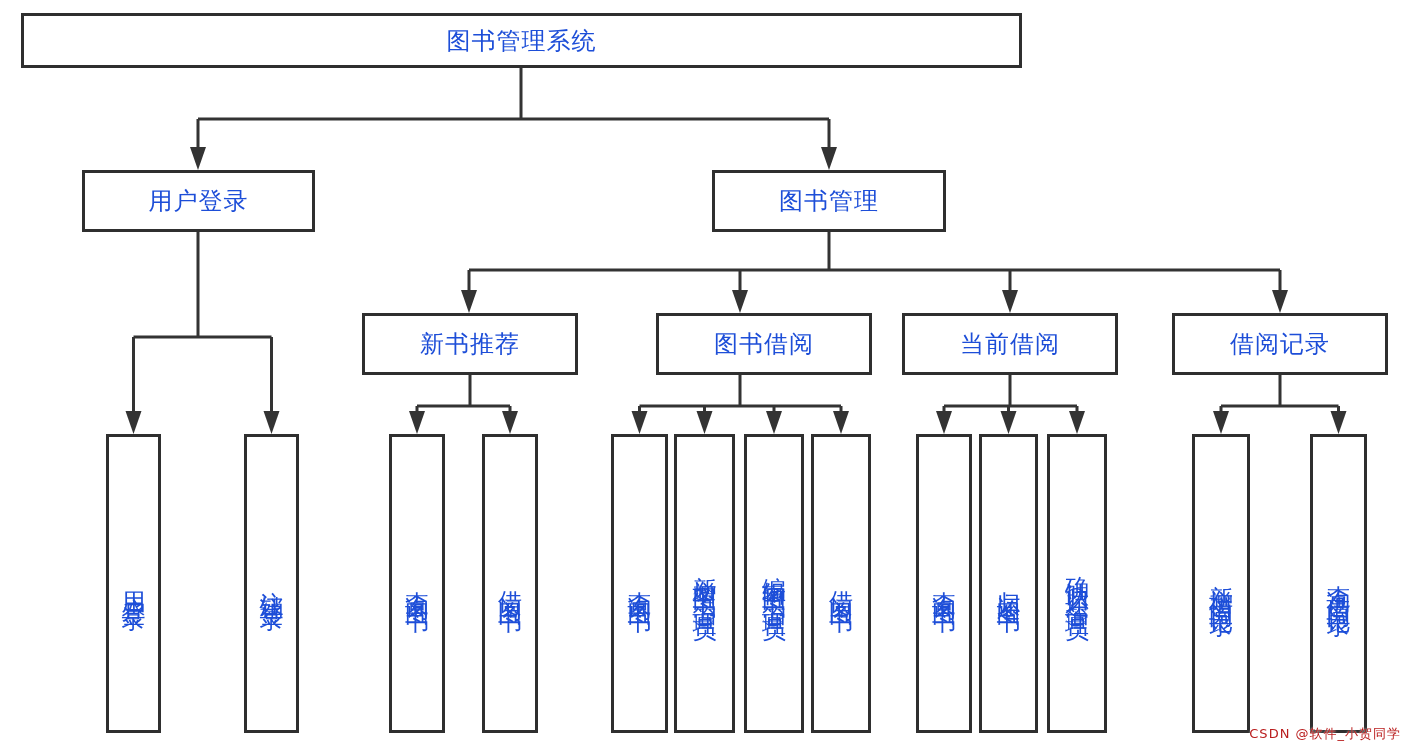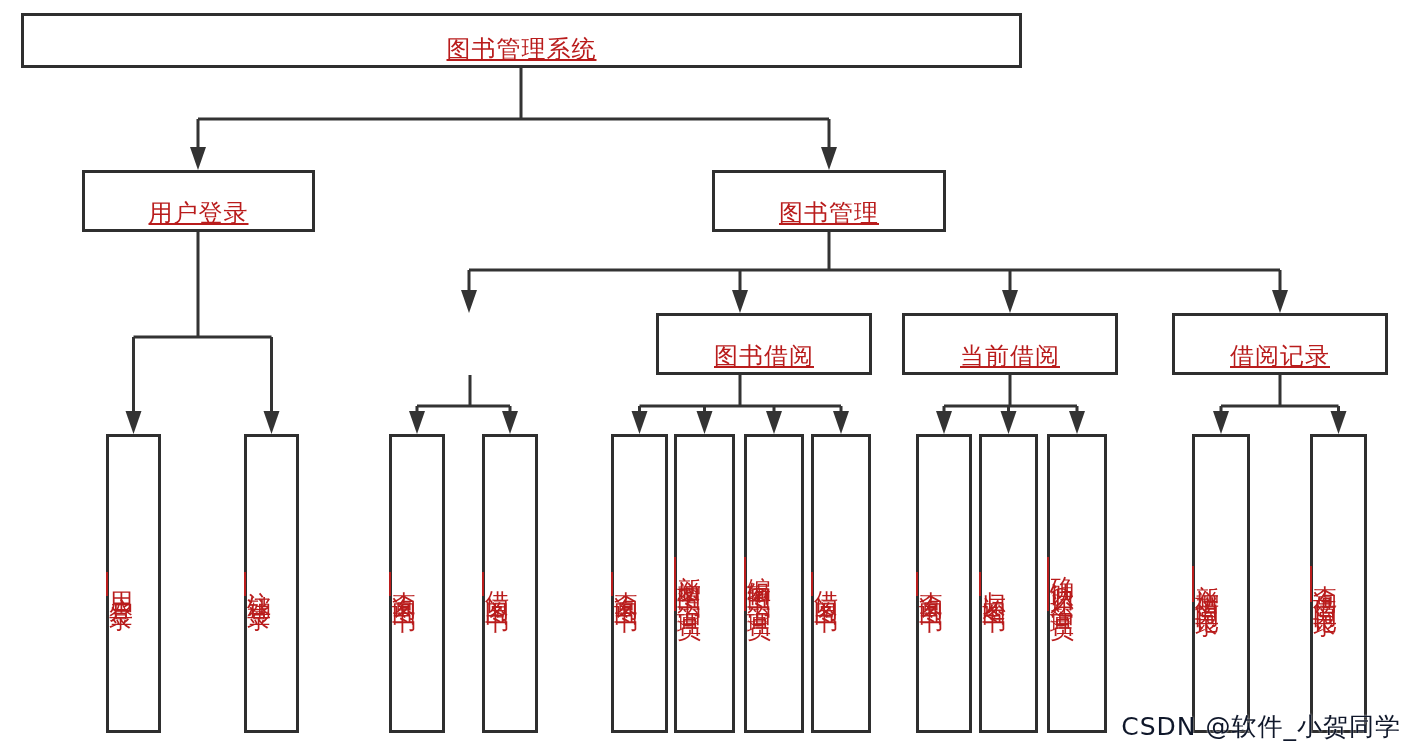--- a/index.html
+++ b/index.html
@@ -19,45 +19,44 @@
     position: absolute;
     left: 0;
     top: 0;
     z-index: 0;
   }
   .node {
     position: absolute;
     box-sizing: border-box;
     border: 3px solid #2f2f2f;
     background: #ffffff;
-    color: #b91c1c;
+    color: #1d4ed8;
     display: flex;
-    align-items: flex-end;
+    align-items: center;
     justify-content: center;
     z-index: 1;
-    text-decoration: underline;
   }
   .hnode {
     font-size: 24px;
     letter-spacing: 1px;
     white-space: nowrap;
   }
   .leaf {
     writing-mode: vertical-rl;
     text-orientation: mixed;
     font-size: 24px;
     letter-spacing: 6px;
     line-height: 1;
   }
   .watermark {
     position: absolute;
     right: 4px;
     bottom: 4px;
-    font-size: 25px;
-    color: #0f172a;
+    font-size: 13px;
+    color: #b91c1c;
     letter-spacing: 1px;
     z-index: 3;
     white-space: nowrap;
     text-shadow: 0 0 2px #ffffff;
   }
 </style>
 </head>
 <body>
 
 <div id="stage">
@@ -99,20 +98,23 @@
     <span>图书管理系统</span>
   </div>
 
   <div class="node hnode" style="left:82px;top:170px;width:233px;height:62px">
     <span>用户登录</span>
   </div>
   <div class="node hnode" style="left:712px;top:170px;width:234px;height:62px">
     <span>图书管理</span>
   </div>
 
+  <div class="node hnode" style="left:362px;top:313px;width:216px;height:62px">
+    <span>新书推荐</span>
+  </div>
   <div class="node hnode" style="left:656px;top:313px;width:216px;height:62px">
     <span>图书借阅</span>
   </div>
   <div class="node hnode" style="left:1172px;top:313px;width:216px;height:62px">
     <span>借阅记录</span>
   </div>
   <div class="node hnode" style="left:902px;top:313px;width:216px;height:62px">
     <span>当前借阅</span>
   </div>
 

